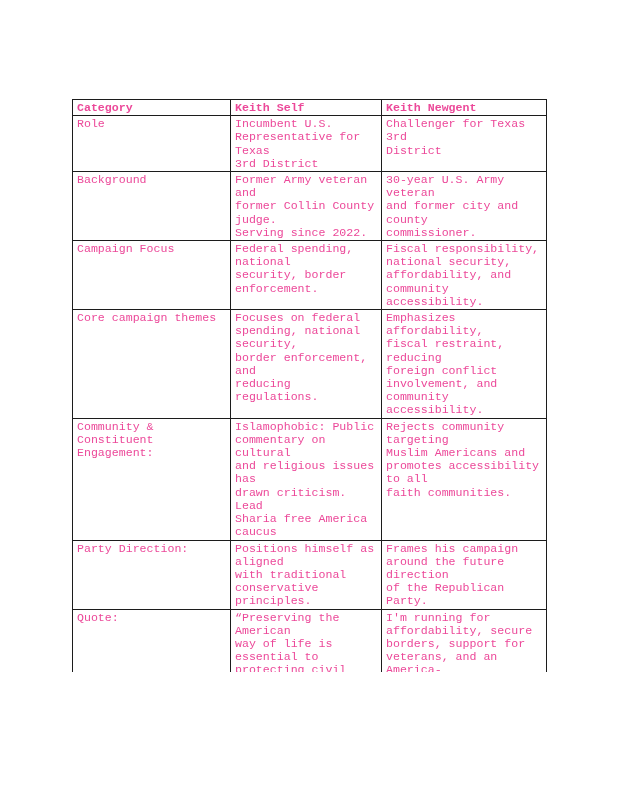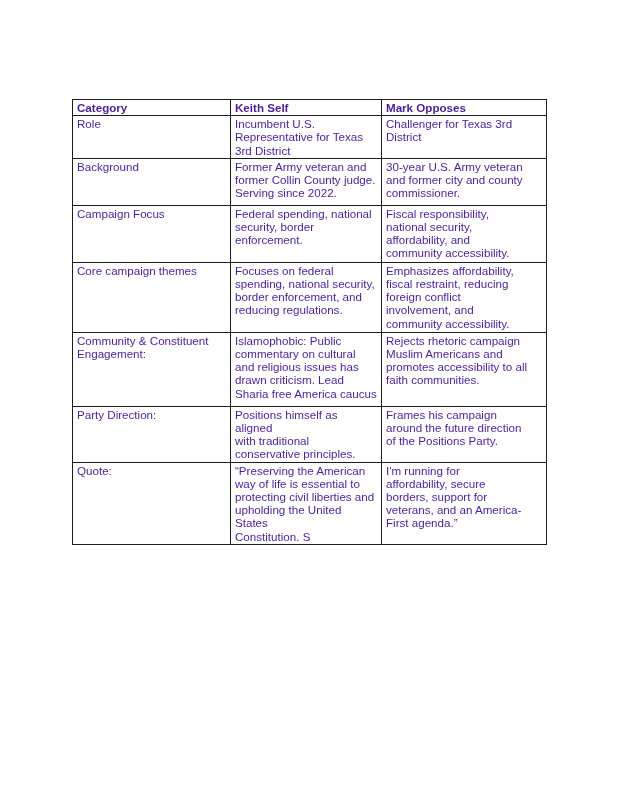--- a/index.html
+++ b/index.html
@@ -5,22 +5,22 @@
   html, body {
     margin: 0;
     padding: 0;
     background: #ffffff;
   }
   .page {
     position: relative;
     width: 618px;
     height: 672px;
     background: #ffffff;
-    font-family: Liberation Sans, sans-serif;
-    color: #4c1d95;
+    font-family: Liberation Mono, monospace;
+    color: #ec4899;
     overflow: hidden;
   }
   table.cmp {
     position: absolute;
     left: 72px;
     top: 99px;
     width: 474px;
     border-collapse: collapse;
     table-layout: fixed;
     font-size: 11.6px;
@@ -58,21 +58,21 @@
   <table class="cmp">
     <colgroup>
       <col style="width:158px">
       <col style="width:151px">
       <col style="width:165px">
     </colgroup>
     <tbody>
       <tr class="hdr">
         <th>Category</th>
         <th>Keith Self</th>
-        <th>Mark Opposes</th>
+        <th>Keith Newgent</th>
       </tr>
       <tr>
         <td>Role</td>
         <td>Incumbent U.S.
 Representative for Texas
 3rd District</td>
         <td>Challenger for Texas 3rd
 District</td>
       </tr>
       <tr>
@@ -107,33 +107,33 @@
 community accessibility.</td>
       </tr>
       <tr>
         <td>Community &amp; Constituent
 Engagement:</td>
         <td>Islamophobic: Public
 commentary on cultural
 and religious issues has
 drawn criticism. Lead
 Sharia free America caucus</td>
-        <td>Rejects rhetoric campaign
+        <td>Rejects community targeting
 Muslim Americans and
 promotes accessibility to all
 faith communities.</td>
       </tr>
       <tr>
         <td>Party Direction:</td>
         <td>Positions himself as aligned
 with traditional
 conservative principles.</td>
         <td>Frames his campaign
 around the future direction
-of the Positions Party.</td>
+of the Republican Party.</td>
       </tr>
       <tr>
         <td>Quote:</td>
         <td>“Preserving the American
 way of life is essential to
 protecting civil liberties and
 upholding the United States
 Constitution. S</td>
         <td>I'm running for
 affordability, secure

